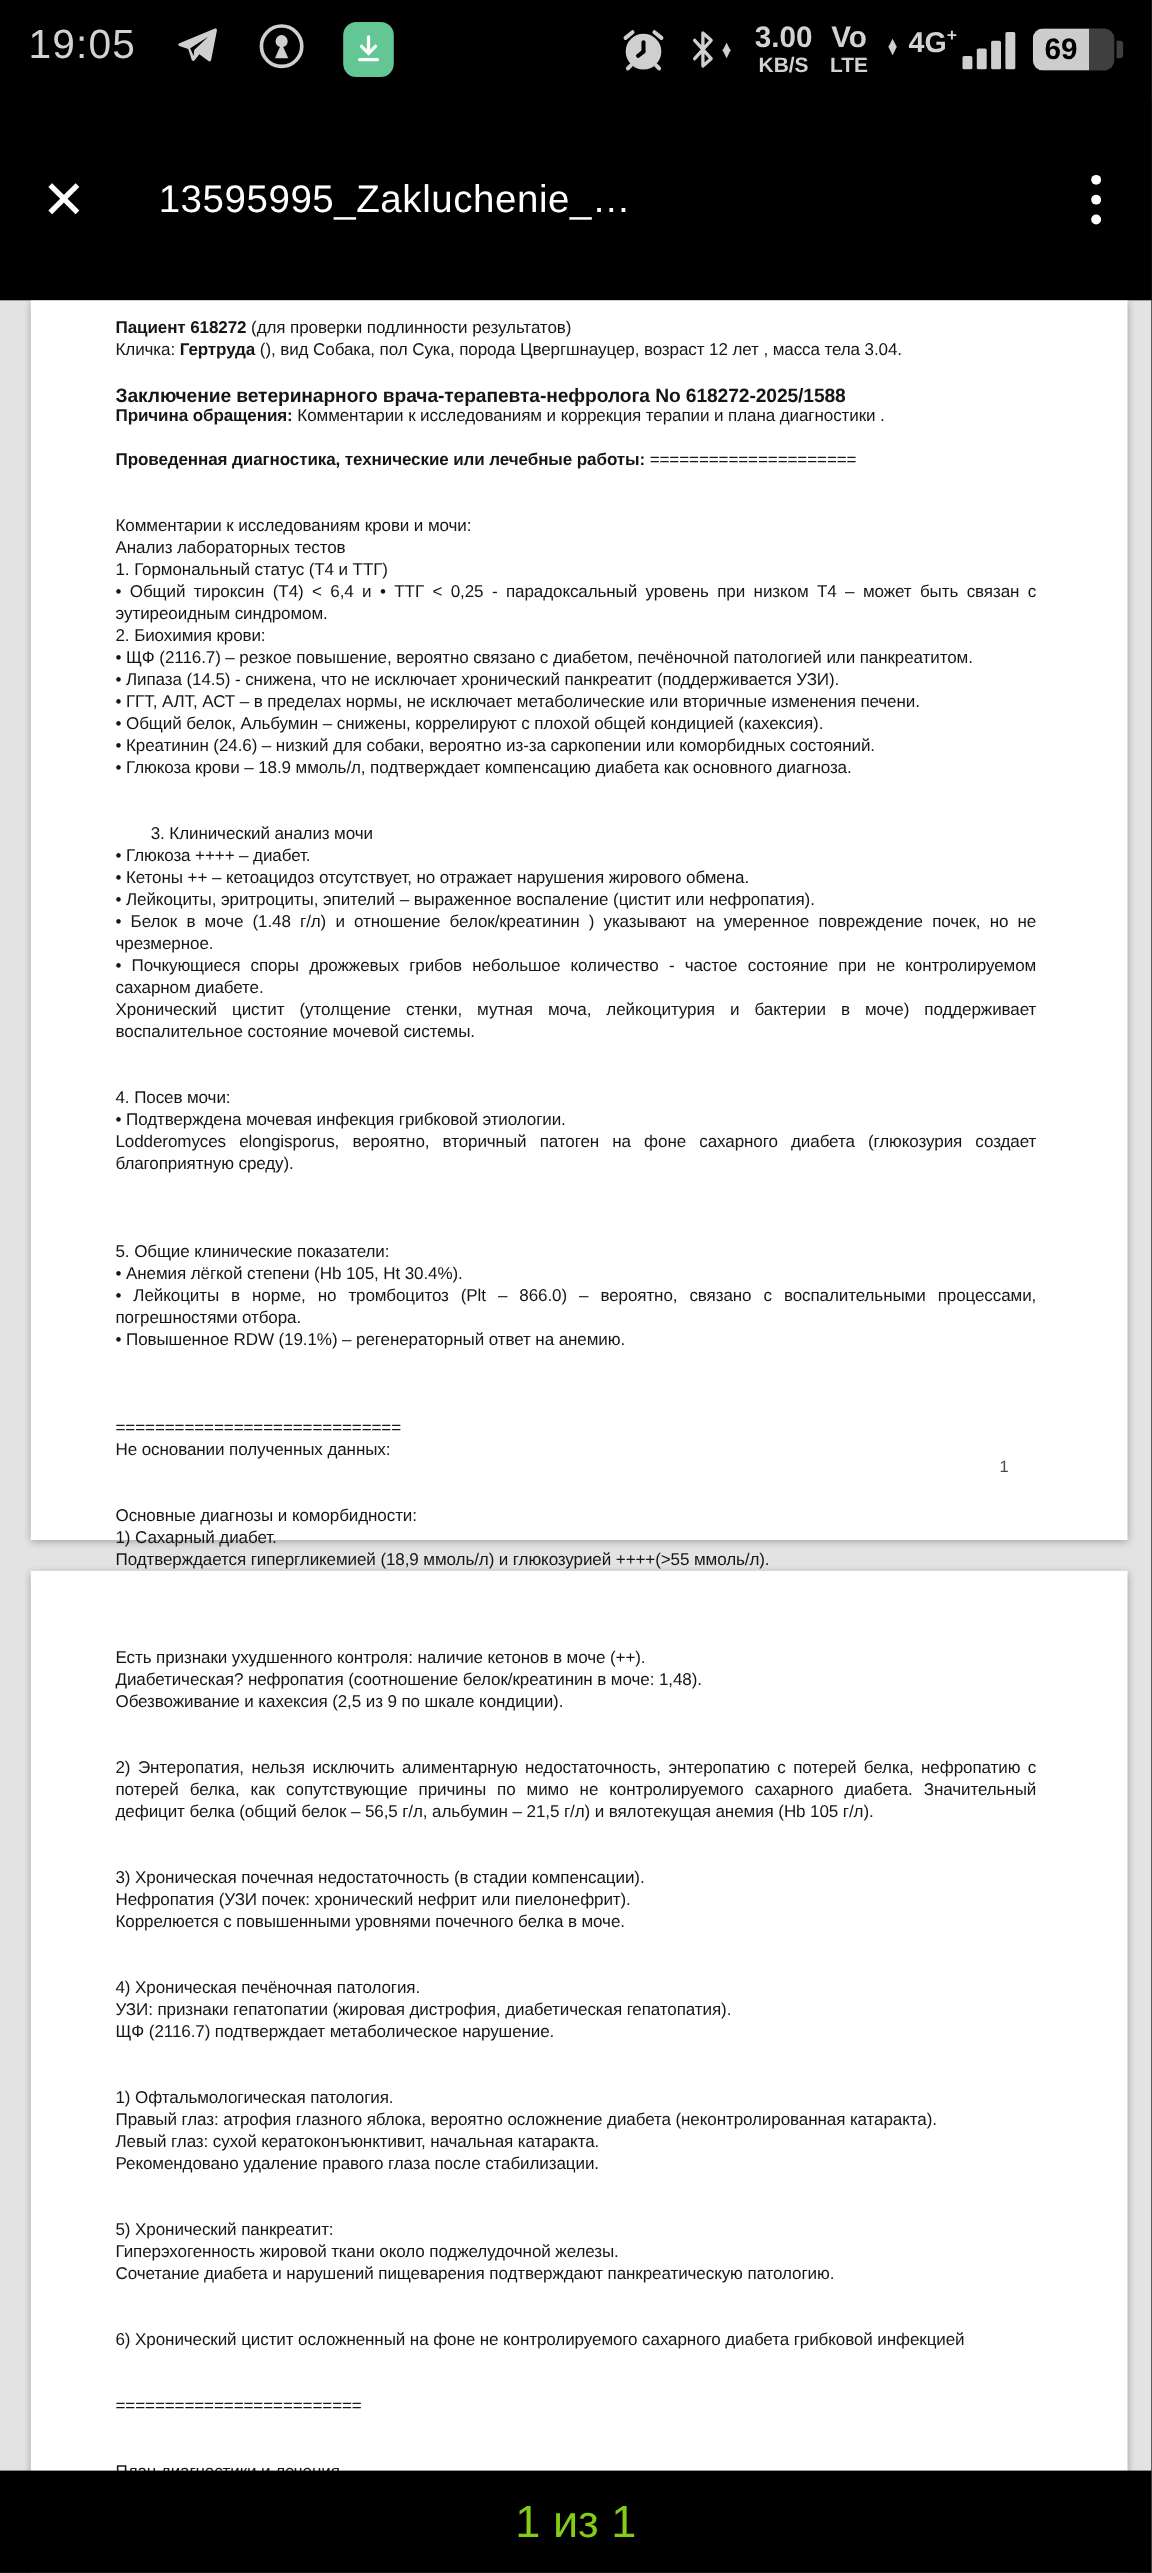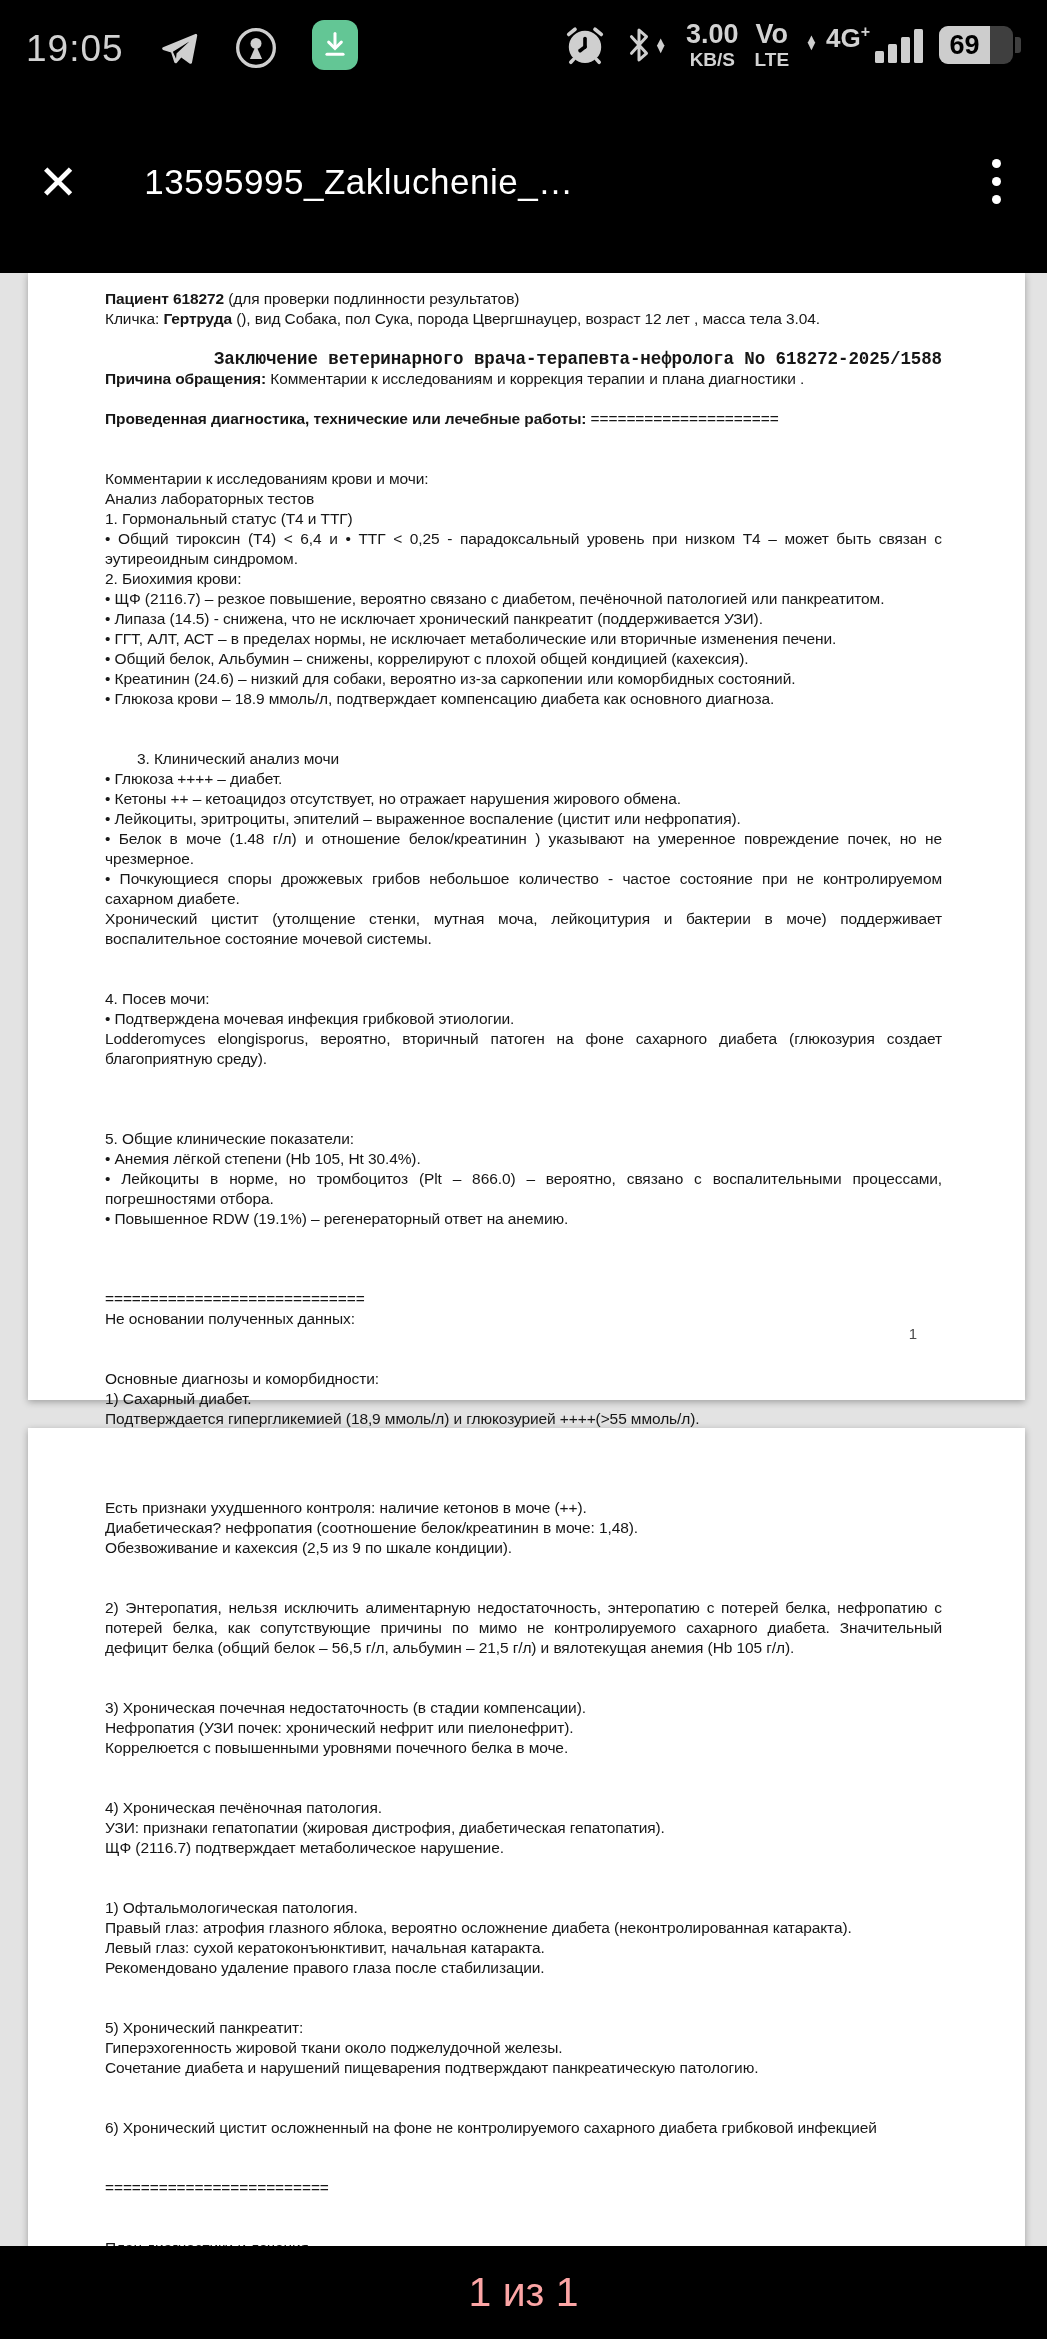--- a/index.html
+++ b/index.html
@@ -7,21 +7,21 @@
     position:relative;width:1047px;height:2339px;margin:0 auto;
     background:#000;overflow:hidden;
     font-family:"Liberation Sans",sans-serif;
   }
   
   .statusbar{
     position:absolute;top:0;left:0;right:0;height:90px;
     display:flex;align-items:center;padding:0 26px;box-sizing:border-box;
     color:#d2d2d2;
   }
-  .sb-left{display:flex;align-items:flex-end;gap:34px;}
+  .sb-left{display:flex;align-items:flex-start;gap:34px;}
   .sb-time{font-size:37px;font-weight:500;letter-spacing:1px;}
   .sb-right{margin-left:auto;display:flex;align-items:center;gap:16px;}
   .sb-icon{display:flex;align-items:center;justify-content:center;}
   .dl-badge{width:46px;height:50px;border-radius:12px;background:#63c695;display:flex;align-items:center;justify-content:center;}
   .stack{display:flex;flex-direction:column;align-items:center;line-height:1;}
   .stack .big{font-size:27px;font-weight:700;}
   .stack .small{font-size:19px;font-weight:700;margin-top:2px;}
   .updown{display:flex;flex-direction:column;line-height:0.55;font-size:13px;color:#cfcfcf;margin-right:3px;}
   .netgrp{display:flex;align-items:flex-end;gap:5px;}
   .nettype{font-size:26px;font-weight:700;line-height:1;position:relative;top:-12px;}
@@ -49,29 +49,29 @@
   .viewer{position:absolute;top:273px;left:0;right:0;bottom:0;background:#e3e3e3;overflow:hidden;}
   .page{position:absolute;left:28px;width:997px;background:#fff;box-shadow:0 2px 7px rgba(0,0,0,.3);}
   .page-1{top:0;height:1127px;}
   .page-2{top:1155px;height:1060px;}
   .page-content{
     padding:16px 83px 0 77px;box-sizing:border-box;
     font-size:15.5px;line-height:20px;color:#161616;letter-spacing:-.1px;
   }
   .page-2 .page-content{padding-top:70px;}
   .para{text-align:left;}
-  .para.center{text-align:right;font-family:Liberation Mono, monospace;}
+  .para.center{text-align:left;}
   .para.justify{text-align:justify;}
   .para.heading{font-size:17.5px;font-weight:700;}
   .run-b{font-weight:700;}
   .page-num{position:absolute;right:108px;top:1052px;font-size:15px;color:#4a4a4a;}
   
   .bottombar{
     position:absolute;left:0;right:0;bottom:0;height:93px;background:#000;
-    display:flex;align-items:center;justify-content:center;color:#fca5a5;font-size:41px;z-index:5;
+    display:flex;align-items:center;justify-content:center;color:#84cc16;font-size:41px;z-index:5;
   }
   svg{display:block;}
 </style>
 </head>
 <body>
 
 <div class="screen">
 
   <div class="statusbar">
     <div class="sb-left">

